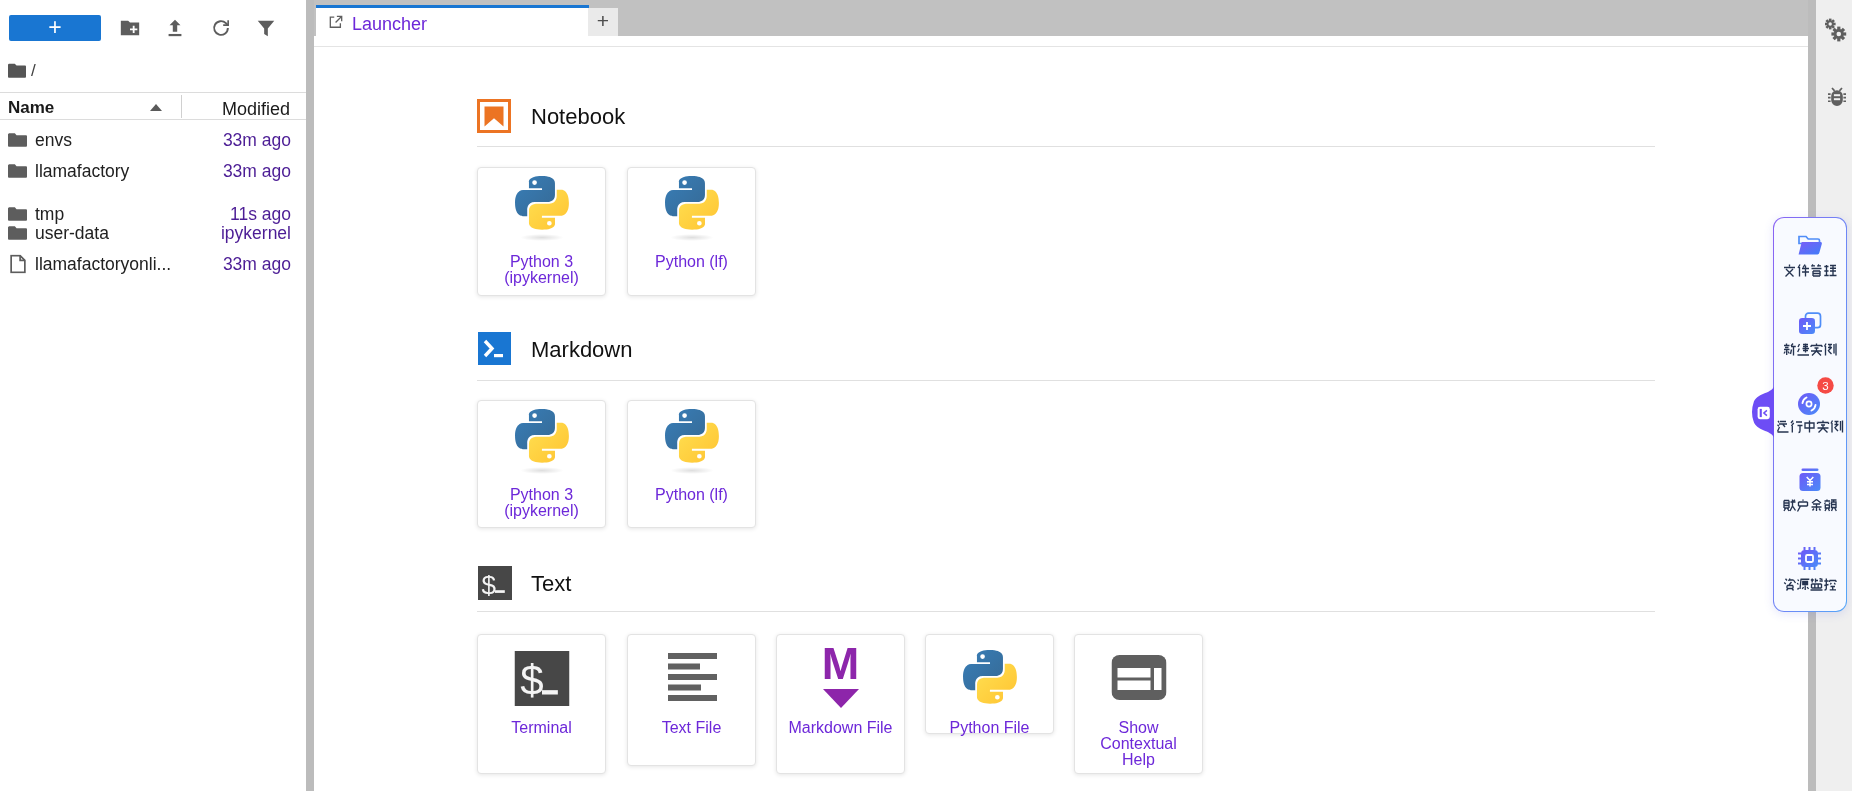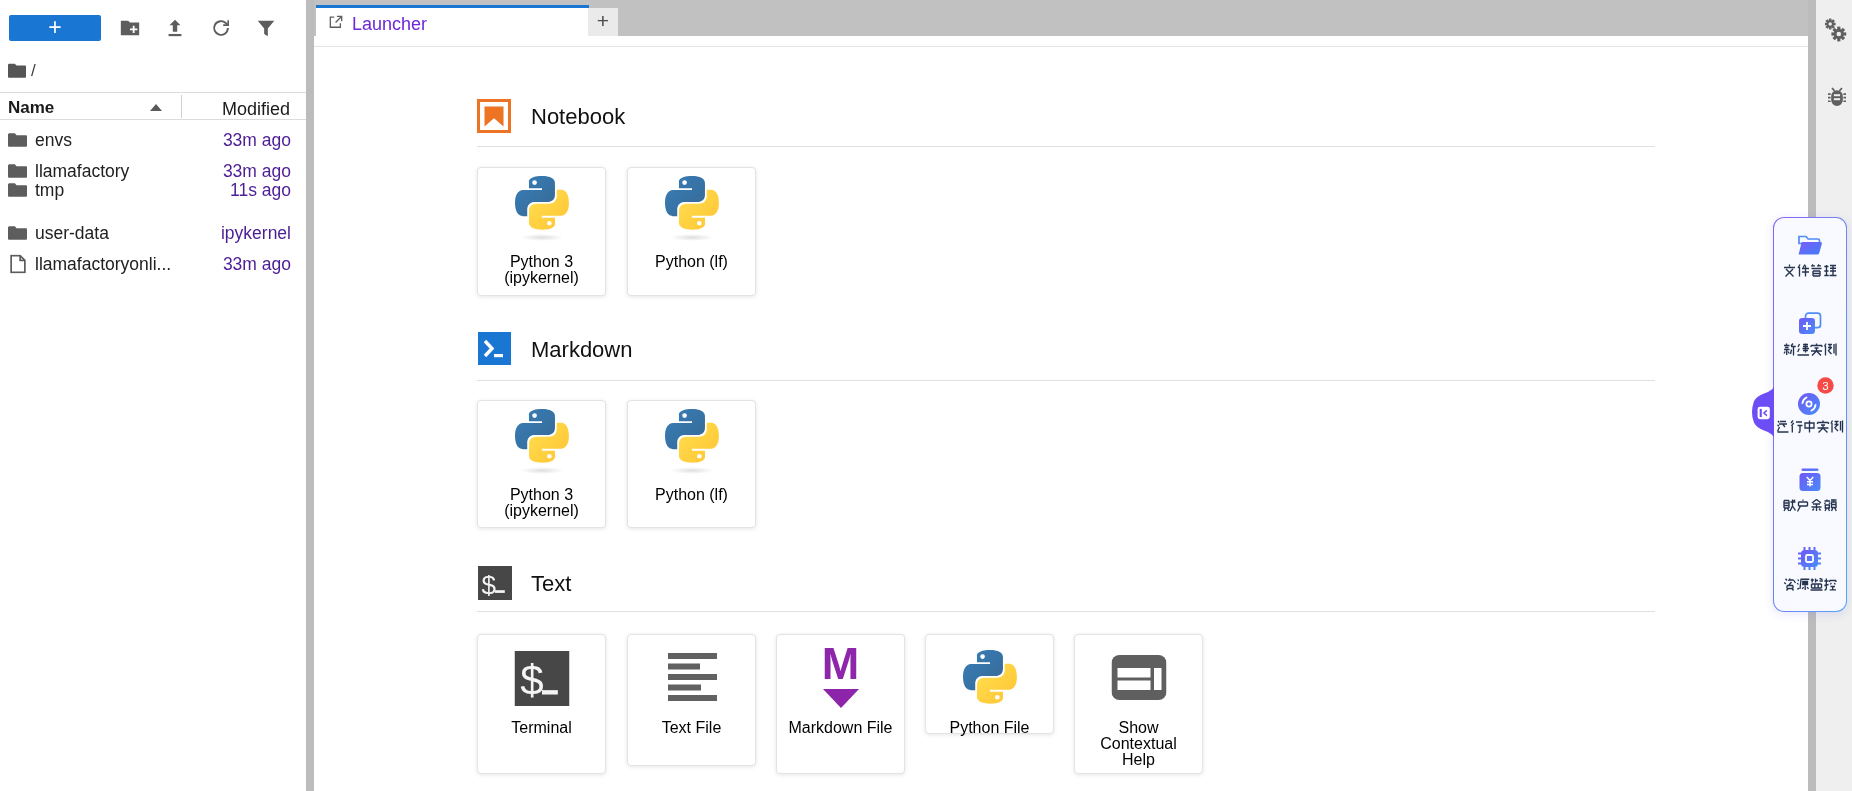--- a/index.html
+++ b/index.html
@@ -35,21 +35,21 @@
   #plustab { left:588px; top:8px; width:30px; height:28px; background:#eaeaea;
     color:#4d4d4d; font-size:21px; text-align:center; line-height:26px; }
   #content { left:314px; top:36px; width:1494px; height:755px; background:#fff; }
   #toolline { left:314px; top:46px; width:1494px; height:1px; background:#e4e4e4; }
   
   .sectitle { font-size:22px; color:#111; }
   .sechr { height:1px; background:#e0e0e0; left:477px; width:1178px; }
   .card { background:#fff; border:1px solid #e3e3e3; border-radius:4px;
     width:129px; box-shadow:0 1px 4px rgba(0,0,0,0.10); }
   .clabel { position:absolute; left:3px; right:3px; text-align:center;
-    font-size:16px; line-height:16px; color:#000000; }
+    font-size:16px; line-height:16px; color:#6d28d9; }
   .cico { position:absolute; left:50%; transform:translateX(-50%); }
   .pyshadow { position:absolute; left:50%; transform:translateX(-50%);
     width:44px; height:7px; border-radius:50%; background:radial-gradient(ellipse, rgba(0,0,0,0.13), rgba(0,0,0,0) 70%); }
   
   #rpanel-b { left:1773px; top:217px; width:74px; height:395px; border-radius:11px;
     background:linear-gradient(100deg,#8a62f3,#55a6f8); padding:1px; box-shadow:0 2px 10px rgba(90,100,230,0.16); }
   #rpanel { width:72px; height:393px; border-radius:10px; background:#f8faff; position:relative; }
 </style>
 </head>
 <body>
@@ -90,21 +90,21 @@
   <span class="fname">envs</span>
     <span class="ftime">33m ago</span>
 </div>
 <div class="abs frow" style="top:155px">
   <svg class="fico" viewBox="0 0 20 16" fill="#5d5d5d">
       <path d="M1 1h6.2l1.8 2H19a1 1 0 0 1 1 1v10a1 1 0 0 1-1 1H1a1 1 0 0 1-1-1V2z"></path>
     </svg>
   <span class="fname">llamafactory</span>
     <span class="ftime">33m ago</span>
 </div>
-<div class="abs frow" style="top:174px">
+<div class="abs frow" style="top:198px">
   <svg class="fico" viewBox="0 0 20 16" fill="#5d5d5d">
       <path d="M1 1h6.2l1.8 2H19a1 1 0 0 1 1 1v10a1 1 0 0 1-1 1H1a1 1 0 0 1-1-1V2z"></path>
     </svg>
   <span class="fname">tmp</span>
     <span class="ftime">11s ago</span>
 </div>
 <div class="abs frow" style="top:217px">
   <svg class="fico" viewBox="0 0 20 16" fill="#5d5d5d">
       <path d="M1 1h6.2l1.8 2H19a1 1 0 0 1 1 1v10a1 1 0 0 1-1 1H1a1 1 0 0 1-1-1V2z"></path>
     </svg>

